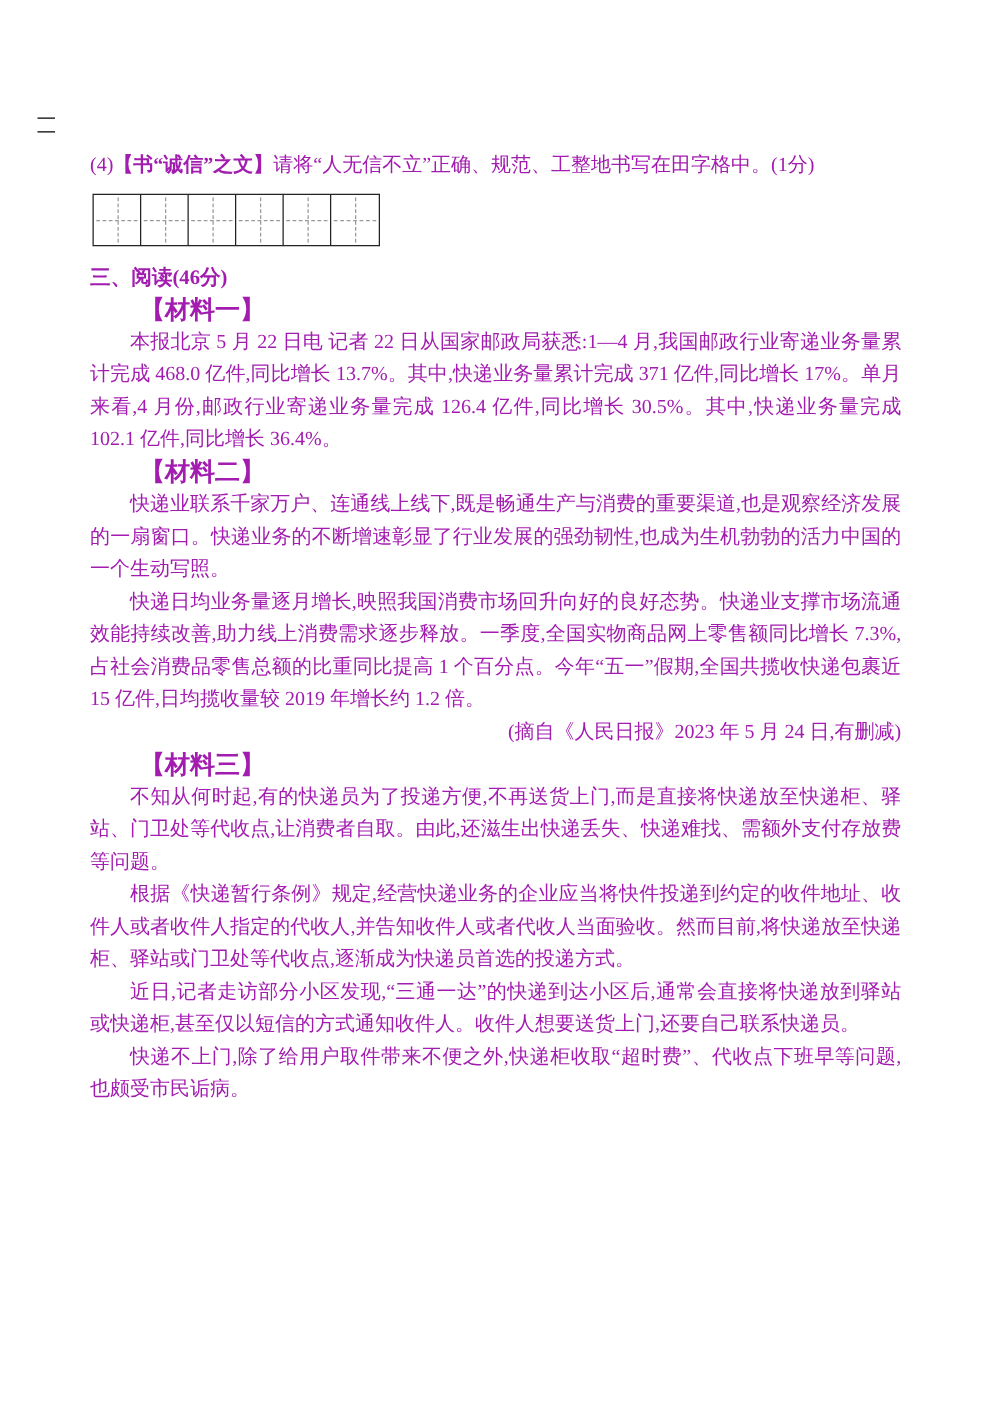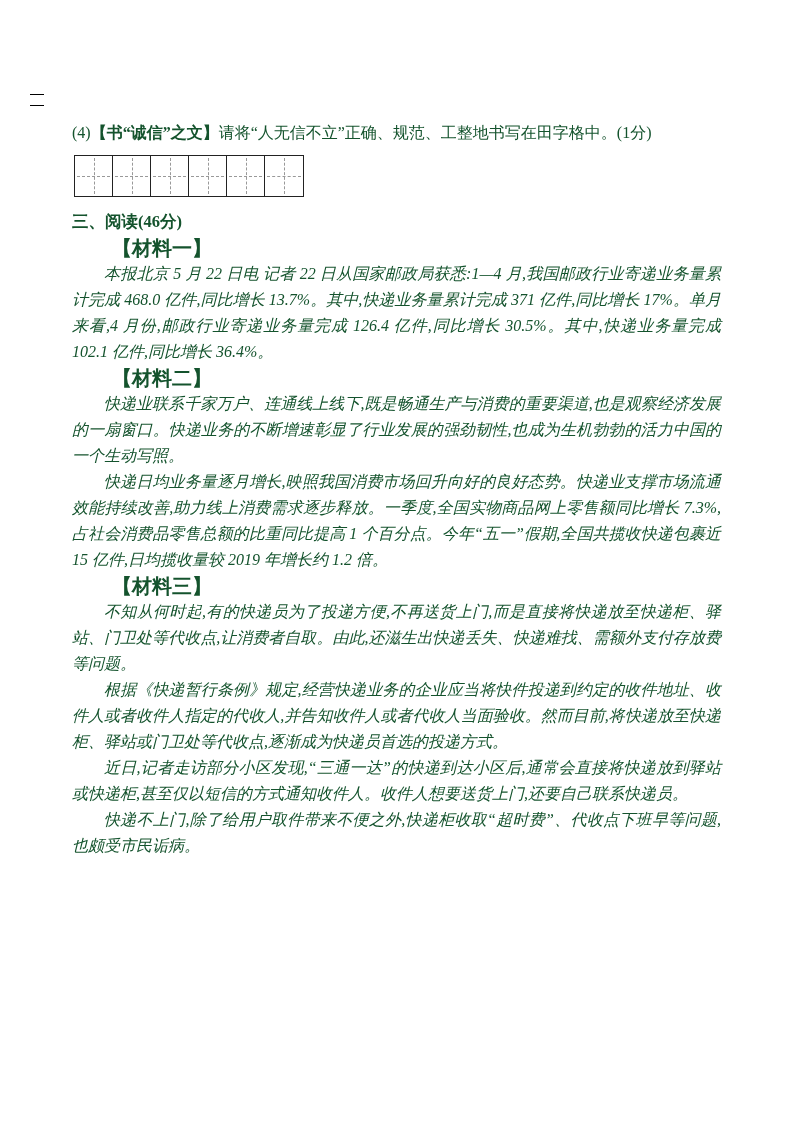--- a/index.html
+++ b/index.html
@@ -2,28 +2,28 @@
 <html><head>
 <meta charset="utf-8">
 <style>
   * { margin:0; padding:0; box-sizing:border-box; }
   html,body { background:#ffffff; }
   .page {
     position:relative;
     width:793px; height:1122px;
     background:#ffffff;
     font-family:"Liberation Serif","DejaVu Serif",serif;
-    color:#14532d;
+    color:#a21caf;
     font-size:16px;
     line-height:26px;
     padding:120px 72px 0 72px;
     overflow:hidden;
   }
   .bold { font-weight:bold; }
-  p.para { text-align:justify; text-indent:2em;font-style:italic; }
+  p.para { text-align:justify; text-indent:2em; }
   p.q4 { text-align:justify; }
   .source { text-align:right; }
   h2.sec { font-size:16.5px; font-weight:bold; line-height:26px; margin-top:12px; }
   h3.sub { font-size:16px; font-weight:bold; text-indent:2em; line-height:26px; }
   .mat-label { font-weight:bold; text-indent:2em; line-height:26px; font-size:20px; }
 
   
   .binding-mark { position:absolute; left:30px; top:94px; }
   .binding-mark i { display:block; width:14px; border-top:1.5px solid #000; margin-bottom:10px; }
 
@@ -56,20 +56,21 @@
   </div>
 
   <h2 class="sec">三、阅读(46分)</h2>
 
   <p class="mat-label">【材料一】</p>
   <p class="para">本报北京 5 月 22 日电 记者 22 日从国家邮政局获悉:1—4 月,我国邮政行业寄递业务量累计完成 468.0 亿件,同比增长 13.7%。其中,快递业务量累计完成 371 亿件,同比增长 17%。单月来看,4 月份,邮政行业寄递业务量完成 126.4 亿件,同比增长 30.5%。其中,快递业务量完成 102.1 亿件,同比增长 36.4%。</p>
 
   <p class="mat-label">【材料二】</p>
   <p class="para">快递业联系千家万户、连通线上线下,既是畅通生产与消费的重要渠道,也是观察经济发展的一扇窗口。快递业务的不断增速彰显了行业发展的强劲韧性,也成为生机勃勃的活力中国的一个生动写照。</p>
   <p class="para">快递日均业务量逐月增长,映照我国消费市场回升向好的良好态势。快递业支撑市场流通效能持续改善,助力线上消费需求逐步释放。一季度,全国实物商品网上零售额同比增长 7.3%,占社会消费品零售总额的比重同比提高 1 个百分点。今年“五一”假期,全国共揽收快递包裹近 15 亿件,日均揽收量较 2019 年增长约 1.2 倍。</p>
+  <p class="source">(摘自《人民日报》2023 年 5 月 24 日,有删减)</p>
 
   <p class="mat-label">【材料三】</p>
   <p class="para">不知从何时起,有的快递员为了投递方便,不再送货上门,而是直接将快递放至快递柜、驿站、门卫处等代收点,让消费者自取。由此,还滋生出快递丢失、快递难找、需额外支付存放费等问题。</p>
 
 
   <p class="para">根据《快递暂行条例》规定,经营快递业务的企业应当将快件投递到约定的收件地址、收件人或者收件人指定的代收人,并告知收件人或者代收人当面验收。然而目前,将快递放至快递柜、驿站或门卫处等代收点,逐渐成为快递员首选的投递方式。</p>
   <p class="para">近日,记者走访部分小区发现,“三通一达”的快递到达小区后,通常会直接将快递放到驿站或快递柜,甚至仅以短信的方式通知收件人。收件人想要送货上门,还要自己联系快递员。</p>
   <p class="para">快递不上门,除了给用户取件带来不便之外,快递柜收取“超时费”、代收点下班早等问题,也颇受市民诟病。</p>
 
   <p class="para"></p>

